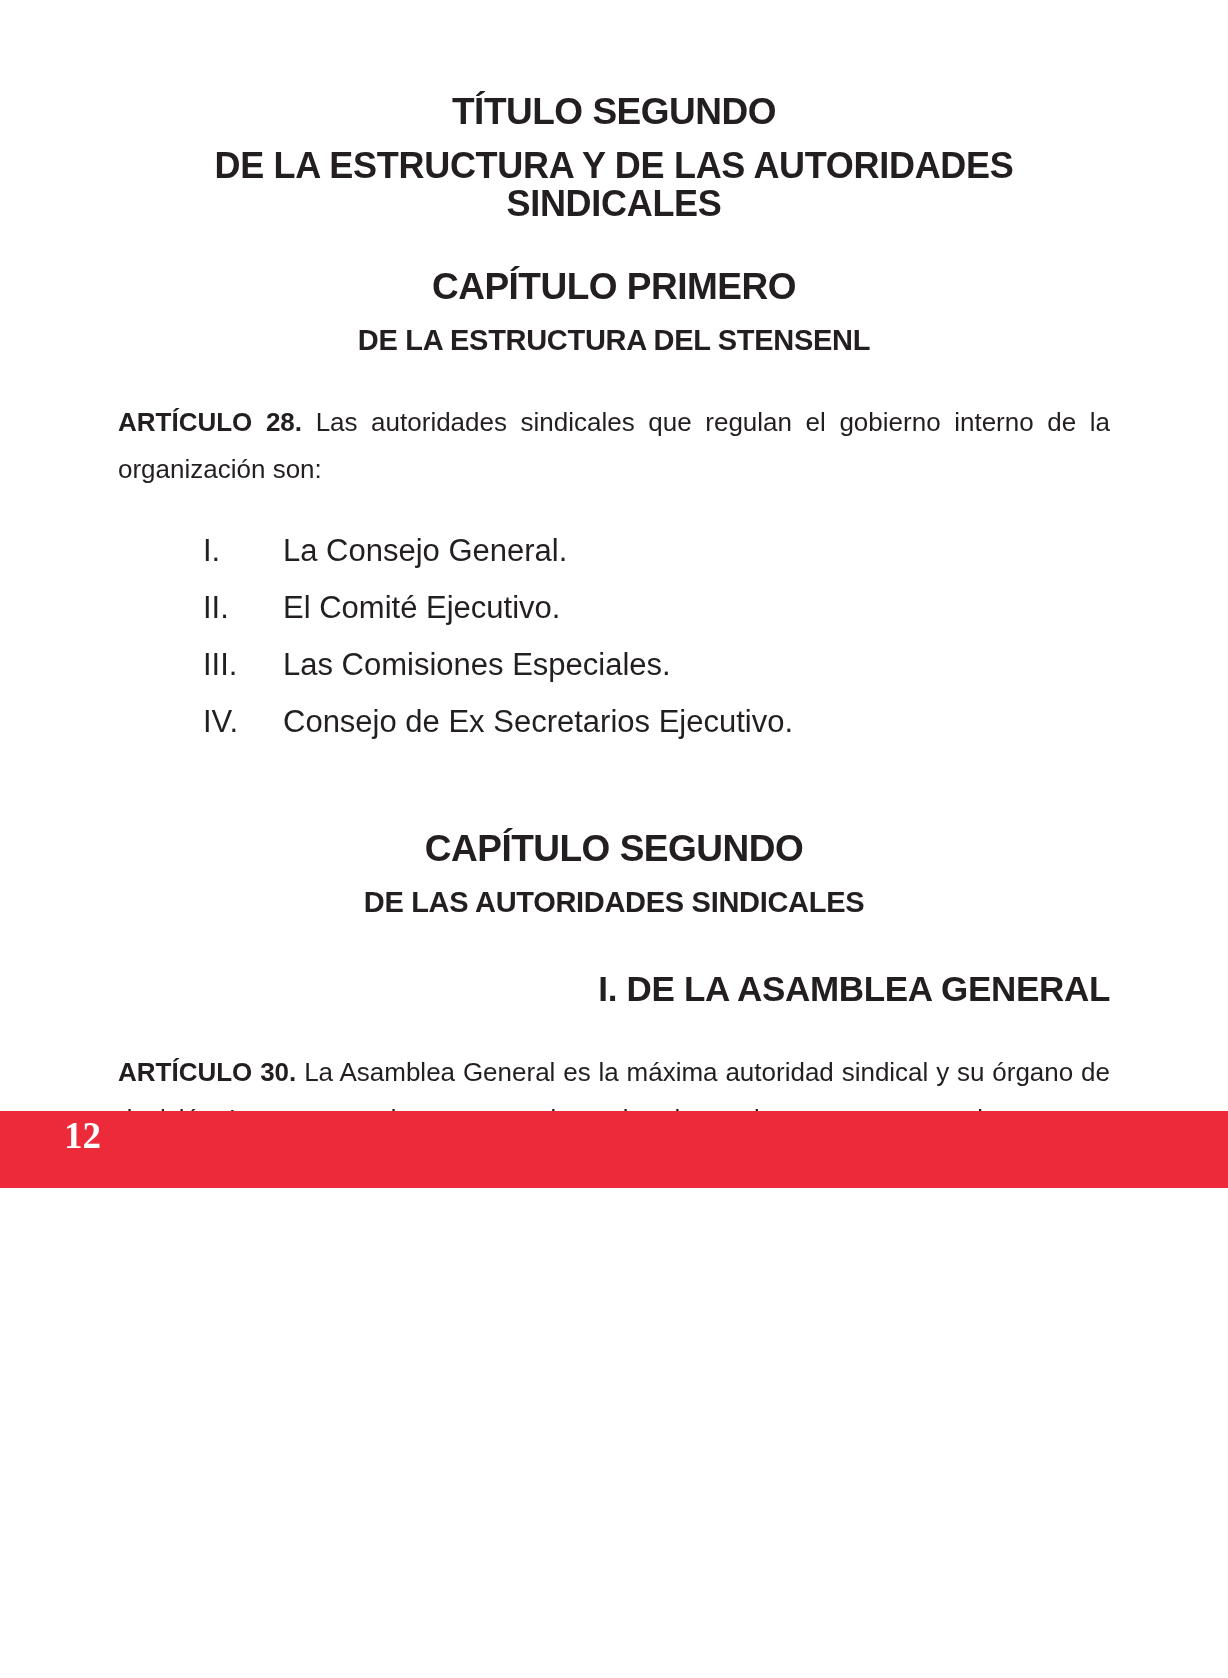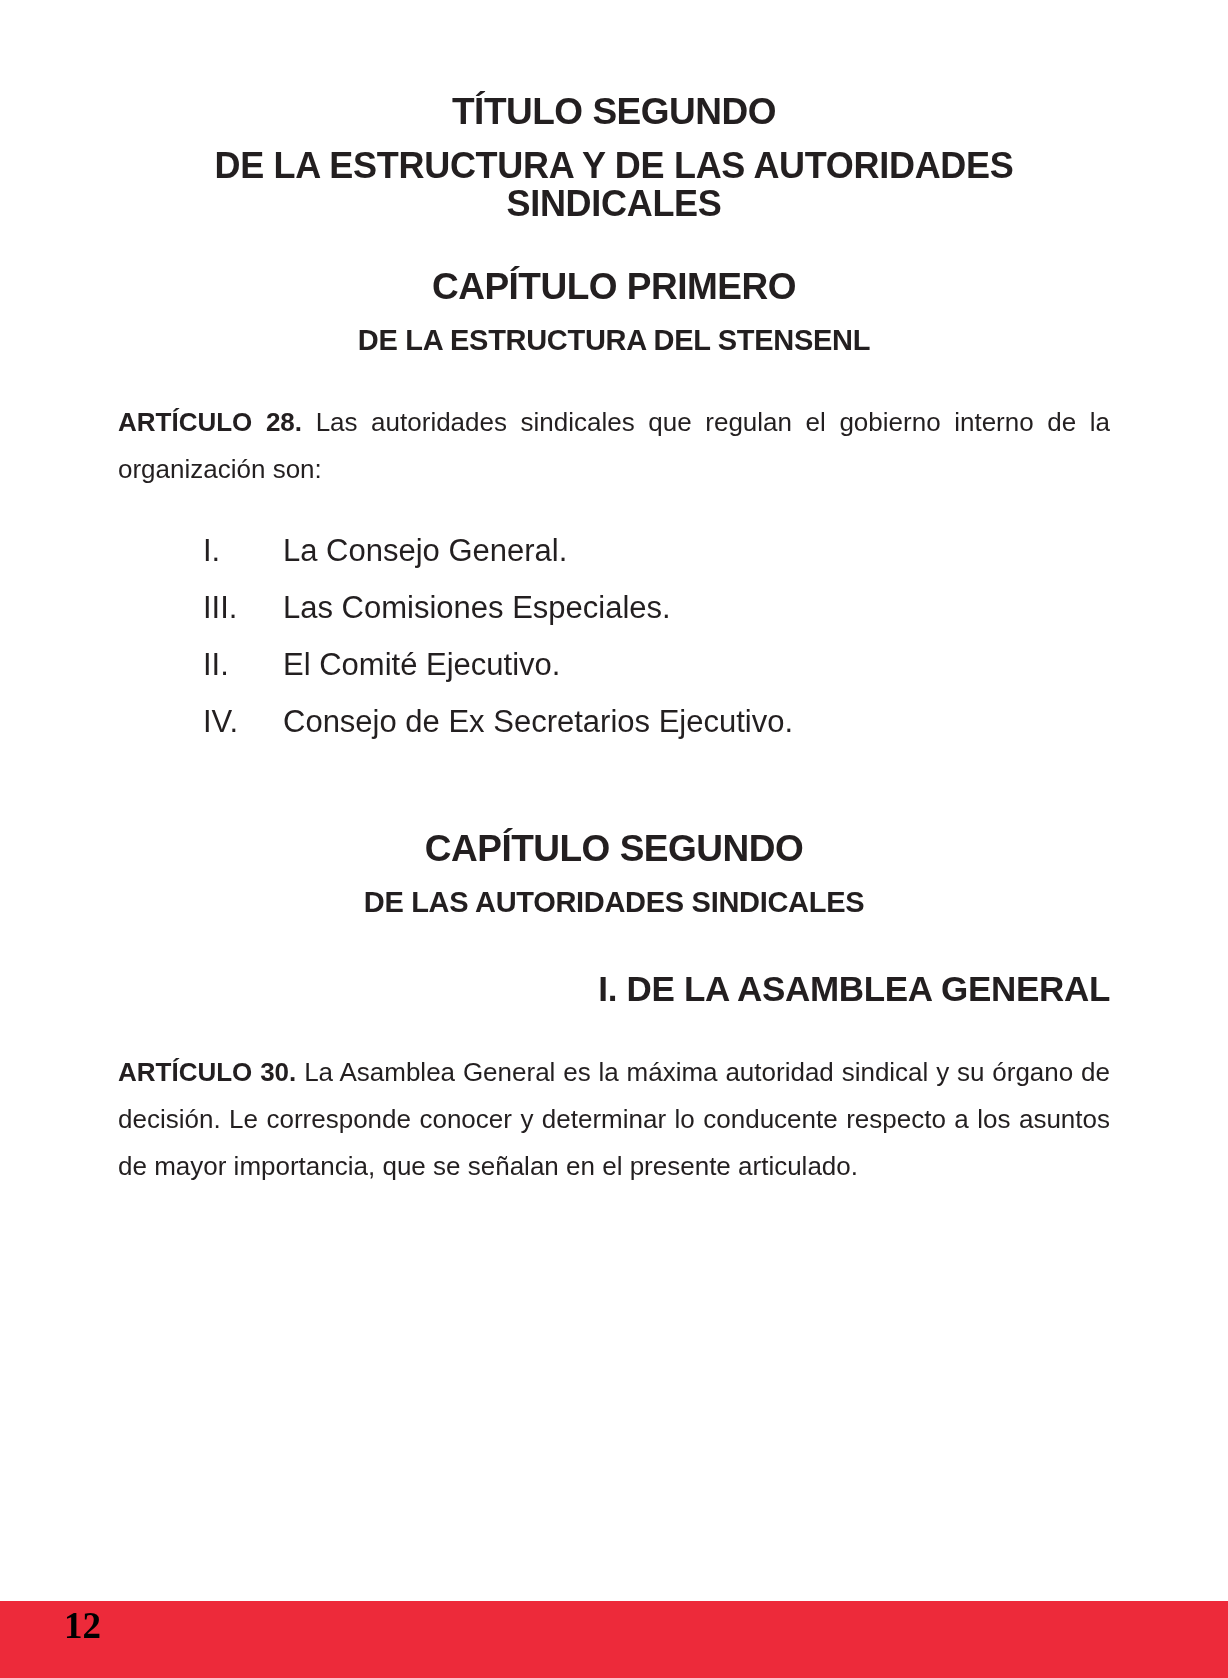--- a/index.html
+++ b/index.html
@@ -3,21 +3,21 @@
 <meta charset="utf-8">
 <style>
   html, body {
     margin: 0;
     padding: 0;
     background: #ffffff;
   }
   .page {
     position: relative;
     width: 1228px;
-    height: 1678px;
+    height: 1188px;
     background: #ffffff;
     overflow: hidden;
     font-family: "Liberation Sans", sans-serif;
     color: #231f20;
   }
   .content {
     padding: 0 118px;
   }
   
   .h-main {
@@ -104,21 +104,21 @@
     bottom: 0;
     height: 77px;
   }
   .page-number {
     display: inline-block;
     margin: 2px 0 0 64px;
     font-family: "Liberation Serif", serif;
     font-weight: bold;
     font-size: 37px;
     line-height: 46px;
-    color: #000000;
+    color: #ffffff;
   }
 </style>
 </head>
 <body>
 
 <div class="page" style="color: rgb(35, 31, 32); background: rgb(255, 255, 255);">
   <main class="content">
 
     <header>
       <div class="h-main">TÍTULO SEGUNDO</div>
@@ -130,26 +130,26 @@
       <div class="h-chapter-sub">DE LA ESTRUCTURA DEL STENSENL</div>
 
       <p class="article"><span class="lead">ARTÍCULO 28.</span> <span>Las autoridades sindicales que regulan el gobierno interno de la organización son:</span></p>
 
       <ol class="roman-list">
         <li class="list-item">
           <span class="numeral">I.</span>
           <span class="item-text">La Consejo General.</span>
         </li>
         <li class="list-item">
+          <span class="numeral">II.</span>
+          <span class="item-text">El Comité Ejecutivo.</span>
+        </li>
+        <li class="list-item">
           <span class="numeral">III.</span>
           <span class="item-text">Las Comisiones Especiales.</span>
-        </li>
-        <li class="list-item">
-          <span class="numeral">II.</span>
-          <span class="item-text">El Comité Ejecutivo.</span>
         </li>
         <li class="list-item">
           <span class="numeral">IV.</span>
           <span class="item-text">Consejo de Ex Secretarios Ejecutivo.</span>
         </li>
       </ol>
     </section>
 
     <section>
       <div class="h-chapter h-chapter2">CAPÍTULO SEGUNDO</div>

